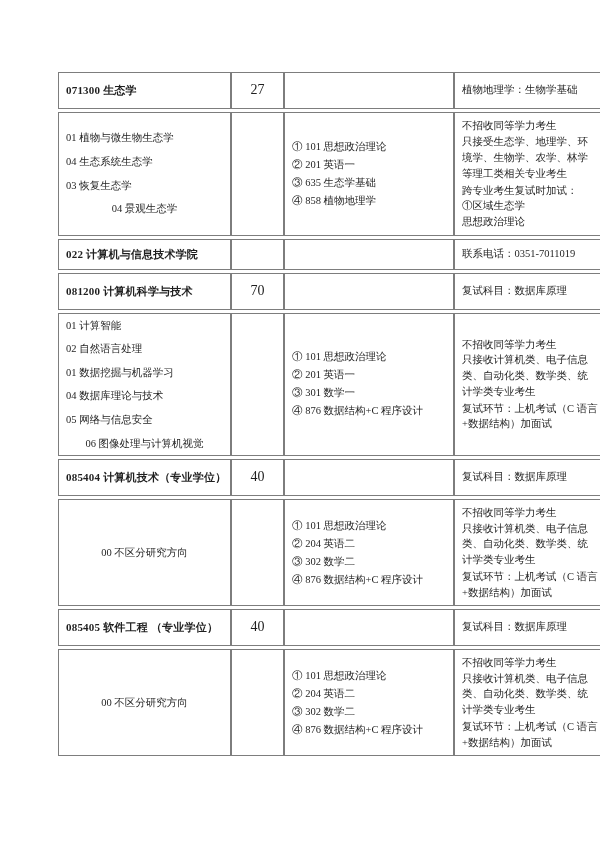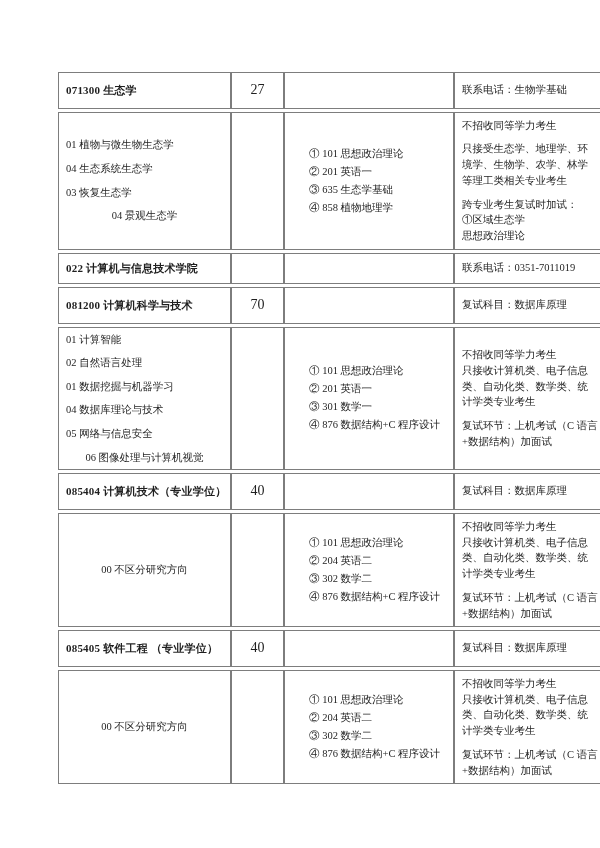--- a/index.html
+++ b/index.html
@@ -75,29 +75,28 @@
   .dir-list li:last-child { margin-bottom: 0; text-align: center; }
   .exam-list {
     margin: 0;
     padding: 0;
     list-style: none;
   }
   .exam-list li {
     font-size: 10.5px;
     line-height: 1.72;
     white-space: nowrap;
-    margin-left: 17px;
   }
   .note-block p {
     margin: 0;
     font-size: 10.5px;
     line-height: 1.5;
   }
   .note-block p.gap {
-    margin-top: 8px;
+    margin-top: 1px;
   }
   .note-block p.tight {
     margin-top: 0;
   }
   .note-line {
     font-size: 10.5px;
     line-height: 1.5;
   }
   .spacer-row td {
     border: none;
@@ -122,21 +121,21 @@
 
 <div class="page">
   <table class="doc-table" id="catalog-table">
     <tbody id="table-body">
         <tr class="block-start">
           <td class="c-code">
             <div class="code-title">071300 生态学</div>
           </td>
           <td class="c-num"><span class="num-val">27</span></td>
           <td class="c-exam"><span></span></td>
-          <td class="c-note"><span class="note-line">联系电话：生物学基础</span></td>
+          <td class="c-note"><span class="note-line">植物地理学：生物学基础</span></td>
         </tr>
         <tr class="spacer-row">
           <td colspan="4"></td>
         </tr>
         <tr>
           <td class="c-code">
             <ul class="dir-list">
               <li>01 植物与微生物生态学</li>
               <li>04 生态系统生态学</li>
               <li>03 恢复生态学</li>

